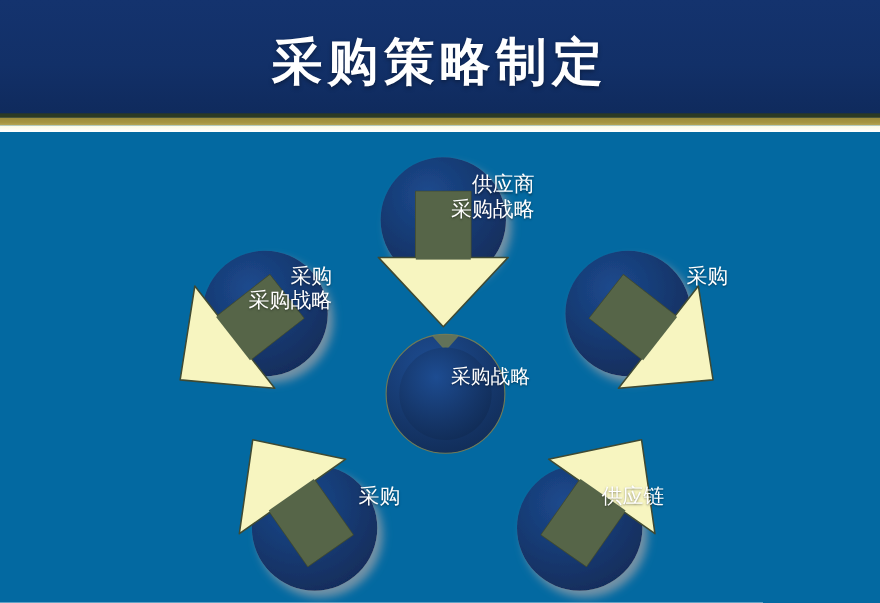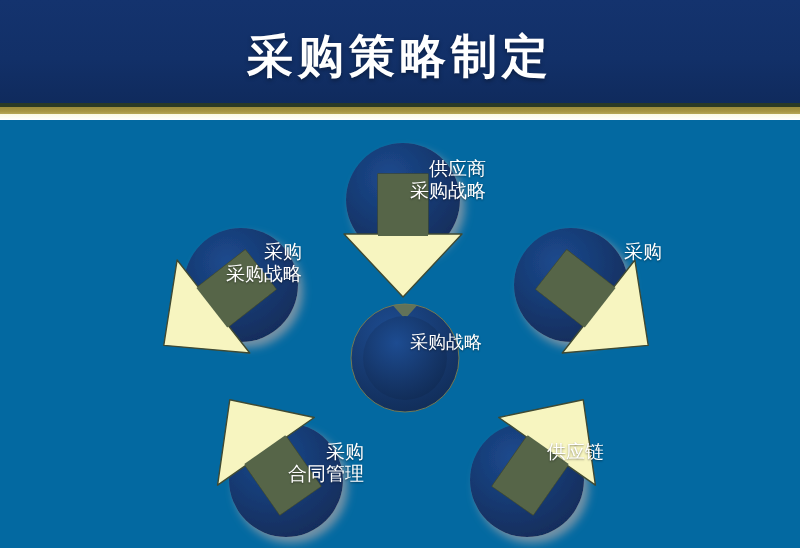--- a/index.html
+++ b/index.html
@@ -222,21 +222,20 @@
       <span class="l1">采购</span>
       <span class="l2">采购战略</span>
     </div>
 
     <div class="node-label lbl-right">
       <span class="l1">采购</span>
     </div>
 
     <div class="node-label lbl-bleft">
       <span class="l1">采购</span>
-      <span class="l2">合同管理</span>
     </div>
 
     <div class="node-label lbl-bright">
       <span class="l1">供应链</span>
     </div>
 
     <div class="node-label lbl-center">
       <span class="l1">采购战略</span>
     </div>
 

